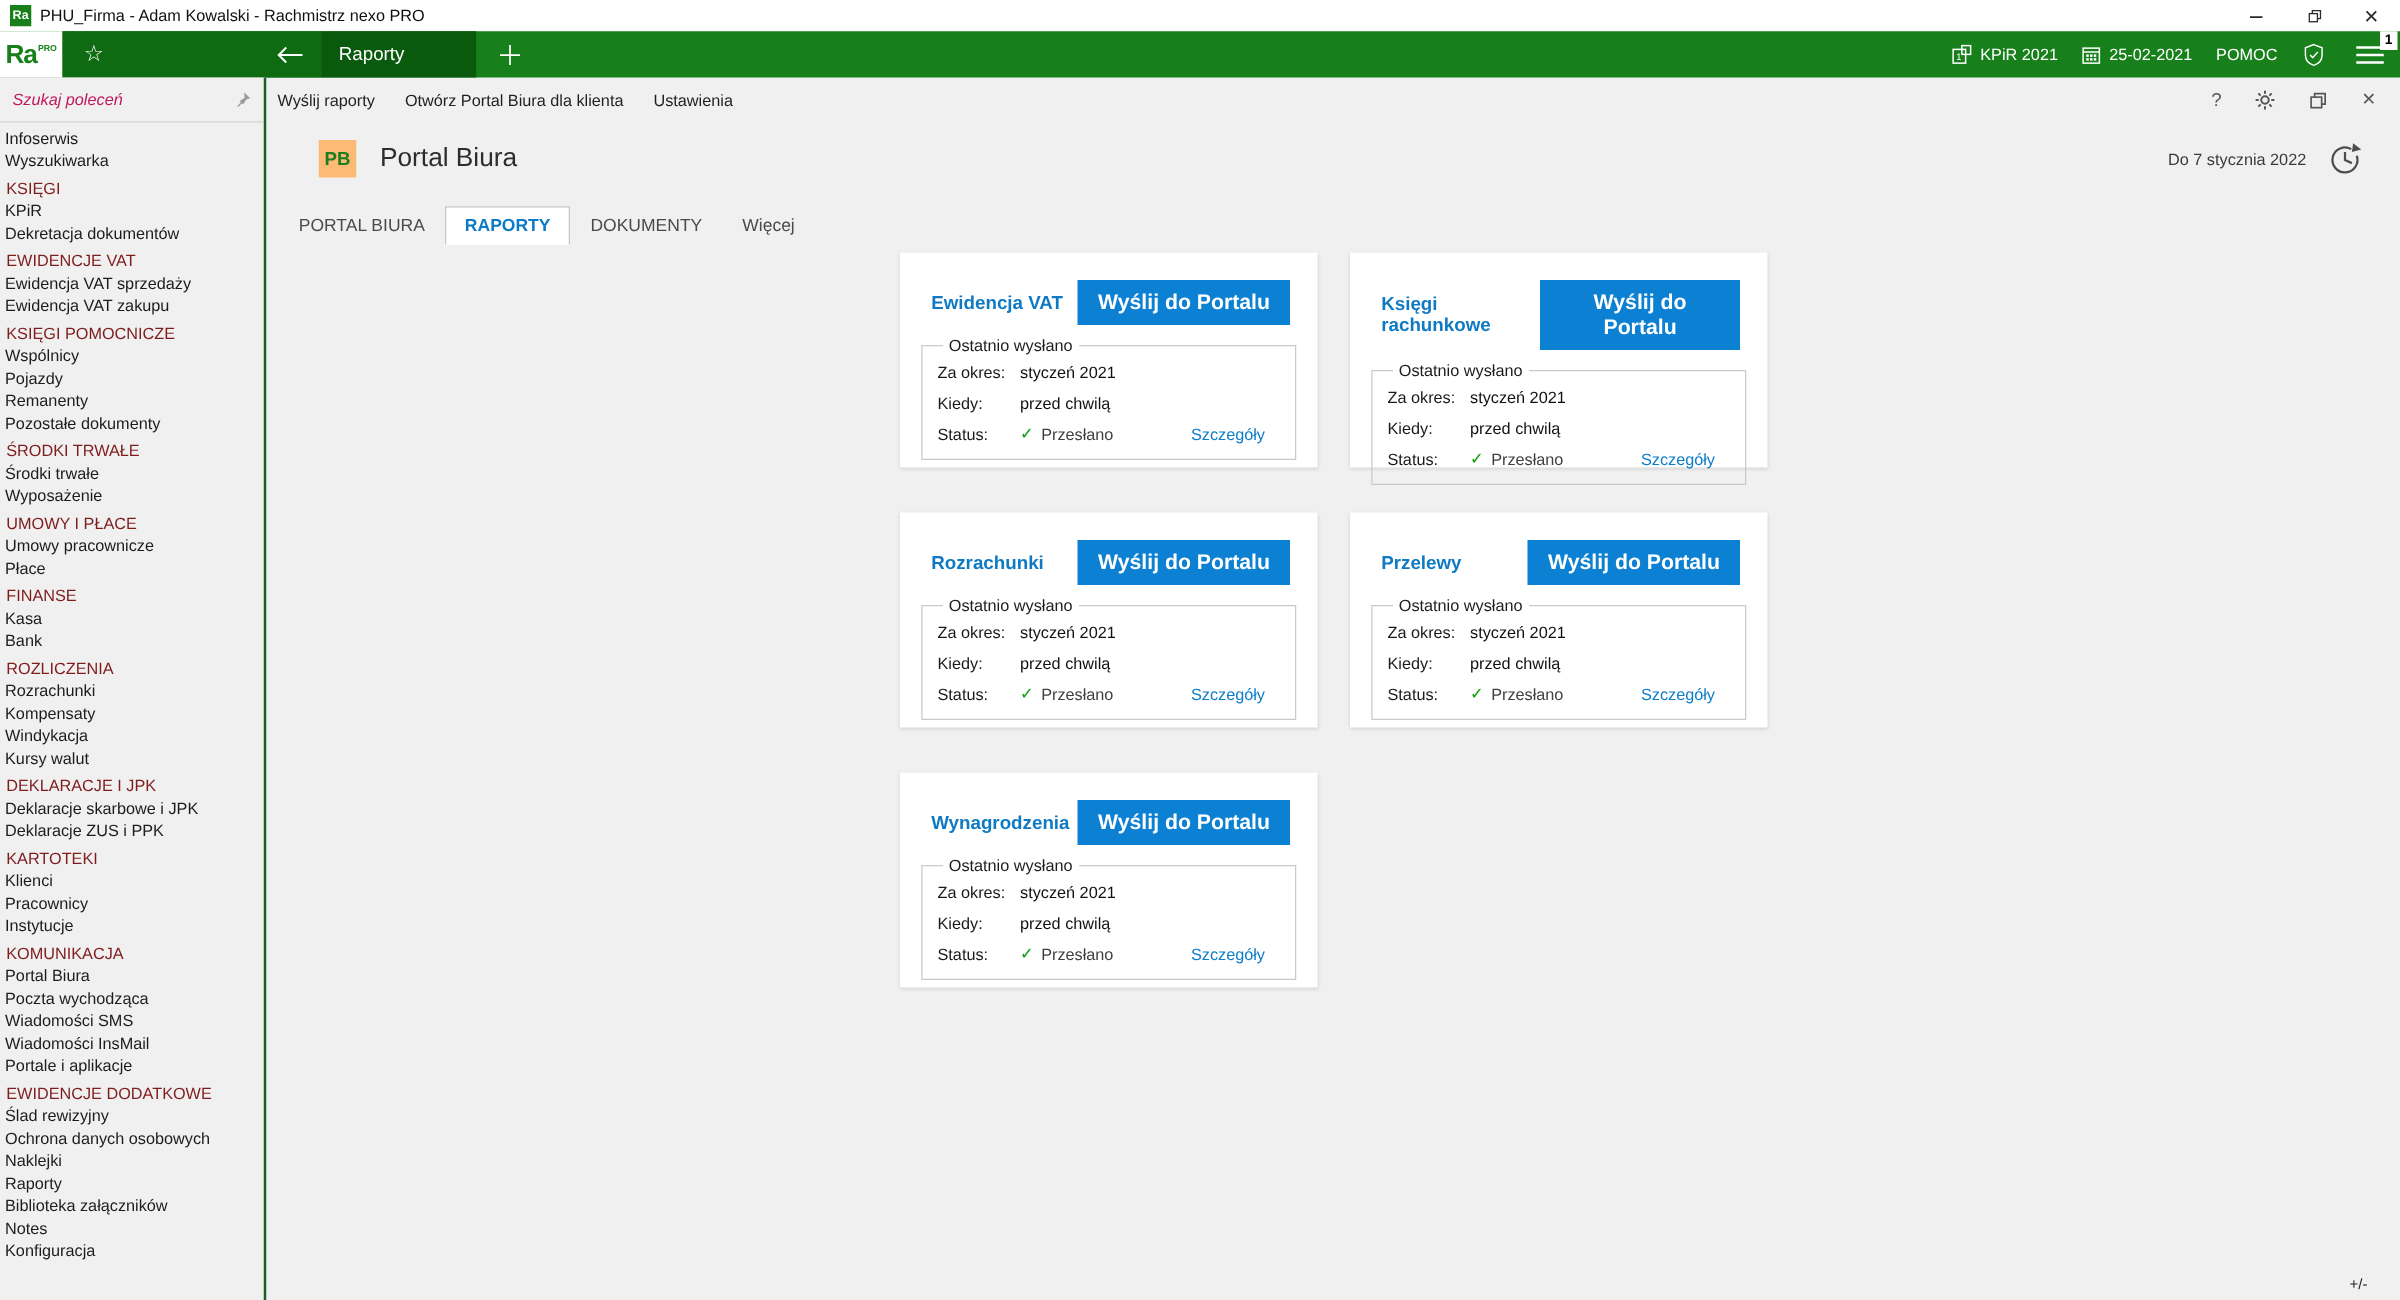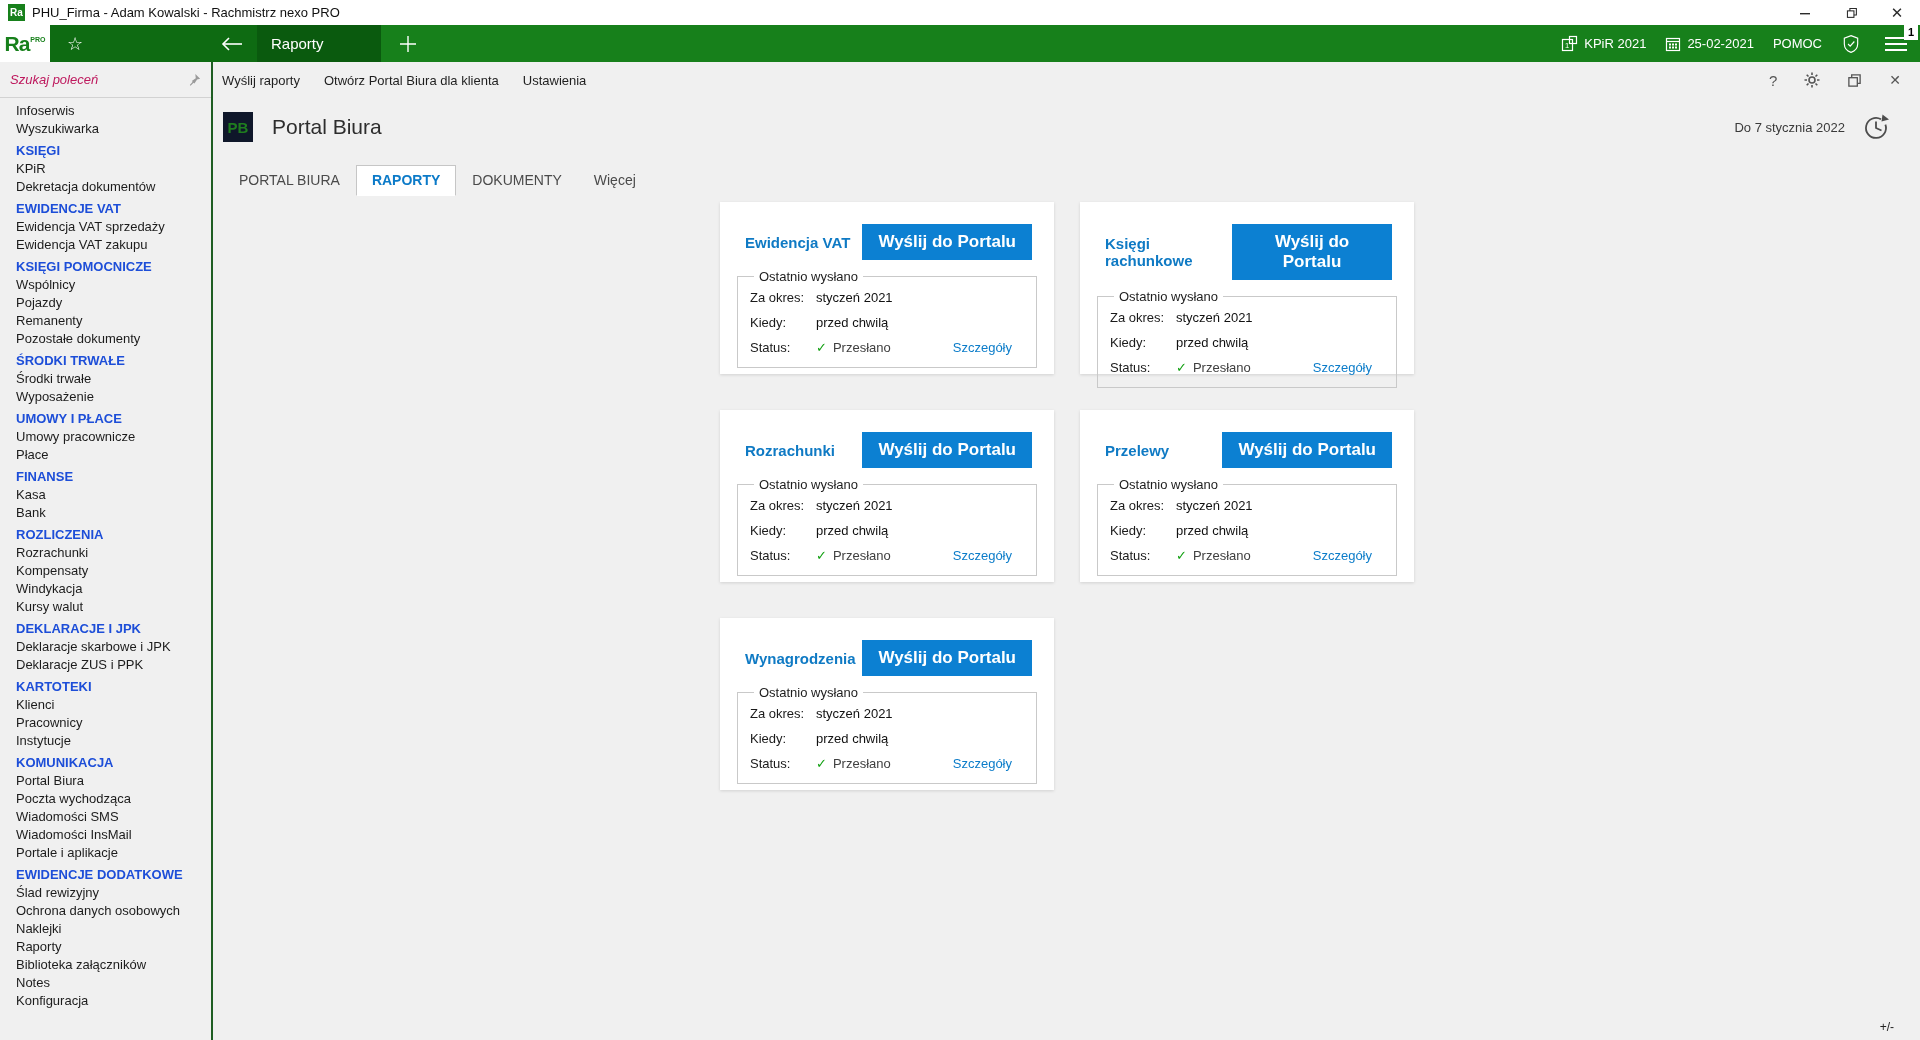--- a/index.html
+++ b/index.html
@@ -31,36 +31,36 @@
   .burger-wrap { position:relative; margin-left:4px; }
   .badge { position:absolute; top:-10px; right:-10px; background:#fff; color:#000; font-size:11px; font-weight:bold;
     padding:0 4px; line-height:15px; }
   
   .app-body { display:flex; height:978px; }
   .sidebar { width:213px; min-width:213px; background:#f0f0f0; border-right:2px solid #1f5e23;
     display:flex; flex-direction:column; }
   .search-row { height:36px; min-height:36px; border-bottom:1px solid #d2d2d2; display:flex; align-items:center; padding:0 10px; }
   .search-text { font-style:italic; color:#be185d; font-size:13px; flex:1; }
   .nav { list-style:none; margin:4px 0 0 0; padding:0; font-size:13px; overflow:hidden; }
-  .nav-item { padding:2px 4px 2px 16px; line-height:14px; color:#1c1c1c; white-space:nowrap; }
-  .nav-header { padding:6px 4px 2px 16px; line-height:14px; color:#1d4ed8; font-weight:bold; white-space:nowrap; }
+  .nav-item { padding:2px 4px 2px 4px; line-height:14px; color:#1c1c1c; white-space:nowrap; }
+  .nav-header { padding:6px 4px 2px 5px; line-height:14px; color:#7f1d1d; font-weight:normal; white-space:nowrap; }
   
   .content { flex:1; display:flex; flex-direction:column; position:relative; }
   .menubar { height:36px; min-height:36px; display:flex; align-items:center; padding-left:9px; gap:24px;
     font-size:13px; color:#1f1f1f; }
   .menubar-items { display:flex; gap:24px; }
   .menu-item { cursor:default; }
   .menubar-icons { margin-left:auto; display:flex; align-items:center; gap:27px; padding-right:19px; color:#555; }
   .mi { display:flex; align-items:center; justify-content:center; }
   .q-glyph { font-size:15px; color:#555; }
   .x-glyph { font-size:14px; color:#555; font-family:"DejaVu Sans",sans-serif; }
   .page { flex:1; position:relative; padding:0 28px 0 10px; }
   .page-header { display:flex; align-items:center; margin-top:13px; }
-  .pb-badge { width:30px; height:30px; background:#0f172a; color:#1f7d1f; font-weight:bold; font-size:15px;
-    display:flex; align-items:center; justify-content:center; }
+  .pb-badge { width:30px; height:30px; background:#fdba74; color:#1f7d1f; font-weight:bold; font-size:15px;
+    display:flex; align-items:center; justify-content:center;margin-left:32px; }
   .page-title { font-size:21px; color:#2d2d2d; margin-left:19px; }
   .header-right { margin-left:auto; display:flex; align-items:center; gap:15px; }
   .valid-until { font-size:13px; color:#3a3a3a; }
   
   .tab-strip { display:flex; margin-top:22px; align-items:flex-end; }
   .tab { padding:6px 15px 7px 15px; font-size:14px; color:#4a4a4a; border:1px solid transparent; cursor:default; }
   .tab.active { background:#fff; border-color:#c6c6c6; border-bottom-color:#fff; color:#0b7ac8; font-weight:bold; }
   
   .cards-grid { display:grid; grid-template-columns:334px 334px; column-gap:26px; row-gap:36px;
     margin:6px 0 0 497px; }

